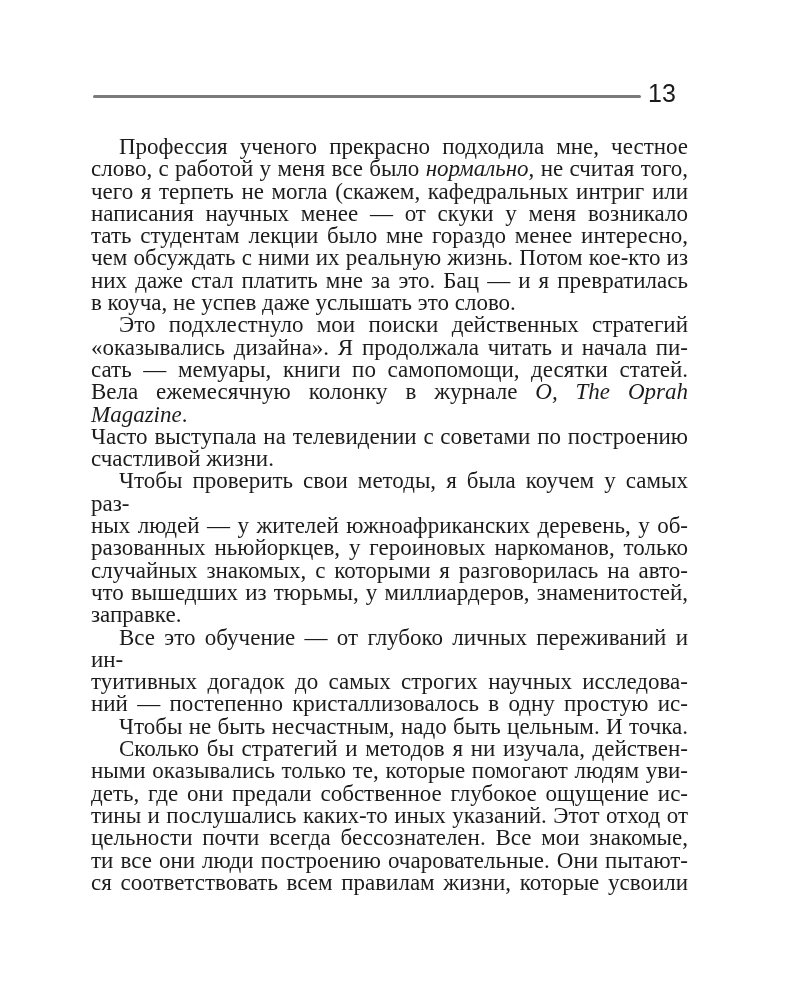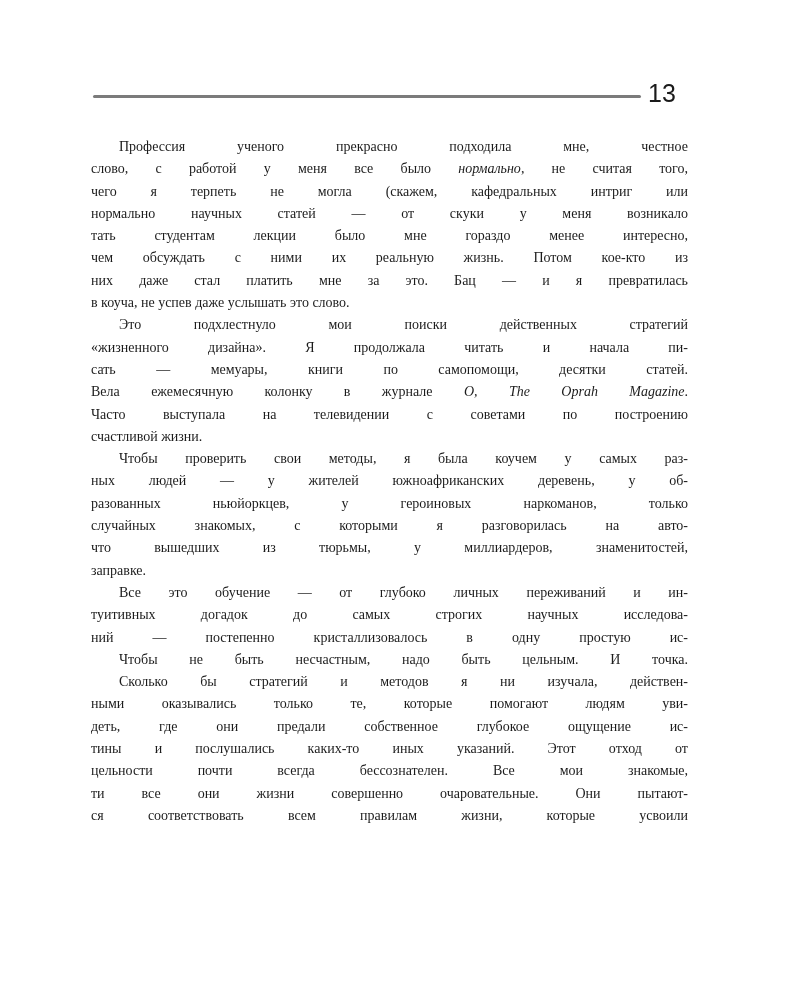--- a/index.html
+++ b/index.html
@@ -33,21 +33,21 @@
     font-family: "Liberation Sans", sans-serif;
     font-size: 25px;
     line-height: 25px;
     color: #1a1a1a;
   }
   .text-block {
     position: absolute;
     left: 91px;
     top: 136px;
     width: 597px;
-    font-size: 14px;
+    font-size: 23px;
     line-height: 22.3px;
     color: #1c1c1c;
   }
   .para { margin: 0; padding: 0; }
   .line {
     text-align: justify;
     text-align-last: justify;
   }
   .line.lastline {
     text-align: left;
@@ -62,29 +62,29 @@
 <body>
 
 <div class="page">
   <div class="header-rule" style="background: rgb(123, 123, 123);"></div>
   <div class="page-number">13</div>
   <div class="text-block" style="color: rgb(28, 28, 28);">
       <div class="para">
         <div class="line first"><span>Профессия ученого прекрасно подходила мне, честное</span></div>
         <div class="line"><span>слово, с работой у меня все было </span><span class="it">нормально</span><span>, не считая того,</span></div>
         <div class="line"><span>чего я терпеть не могла (скажем, кафедральных интриг или</span></div>
-        <div class="line"><span>нормально научных статей — от скуки у меня возникало</span></div>
+        <div class="line"><span>написания научных менее — от скуки у меня возникало</span></div>
         <div class="line"><span>тать студентам лекции было мне гораздо менее интересно,</span></div>
         <div class="line"><span>чем обсуждать с ними их реальную жизнь. Потом кое-кто из</span></div>
         <div class="line"><span>них даже стал платить мне за это. Бац — и я превратилась</span></div>
         <div class="line lastline"><span>в коуча, не успев даже услышать это слово.</span></div>
       </div>
       <div class="para">
         <div class="line first"><span>Это подхлестнуло мои поиски действенных стратегий</span></div>
-        <div class="line"><span>«жизненного дизайна». Я продолжала читать и начала пи-</span></div>
+        <div class="line"><span>«оказывались дизайна». Я продолжала читать и начала пи-</span></div>
         <div class="line"><span>сать — мемуары, книги по самопомощи, десятки статей.</span></div>
         <div class="line"><span>Вела ежемесячную колонку в журнале </span><span class="it">O, The Oprah Magazine</span><span>.</span></div>
         <div class="line"><span>Часто выступала на телевидении с советами по построению</span></div>
         <div class="line lastline"><span>счастливой жизни.</span></div>
       </div>
       <div class="para">
         <div class="line first"><span>Чтобы проверить свои методы, я была коучем у самых раз-</span></div>
         <div class="line"><span>ных людей — у жителей южноафриканских деревень, у об-</span></div>
         <div class="line"><span>разованных ньюйоркцев, у героиновых наркоманов, только</span></div>
         <div class="line"><span>случайных знакомых, с которыми я разговорилась на авто-</span></div>
@@ -98,17 +98,17 @@
       </div>
       <div class="para">
         <div class="line first"><span>Чтобы не быть несчастным, надо быть цельным. И точка.</span></div>
       </div>
       <div class="para">
         <div class="line first"><span>Сколько бы стратегий и методов я ни изучала, действен-</span></div>
         <div class="line"><span>ными оказывались только те, которые помогают людям уви-</span></div>
         <div class="line"><span>деть, где они предали собственное глубокое ощущение ис-</span></div>
         <div class="line"><span>тины и послушались каких-то иных указаний. Этот отход от</span></div>
         <div class="line"><span>цельности почти всегда бессознателен. Все мои знакомые,</span></div>
-        <div class="line"><span>ти все они жизни совершенно очаровательные. Они пытают-</span></div>
+        <div class="line"><span>ти все они люди построению очаровательные. Они пытают-</span></div>
         <div class="line"><span>ся соответствовать всем правилам жизни, которые усвоили</span></div>
       </div>
     </div>
 </div>
 
 </body></html>

